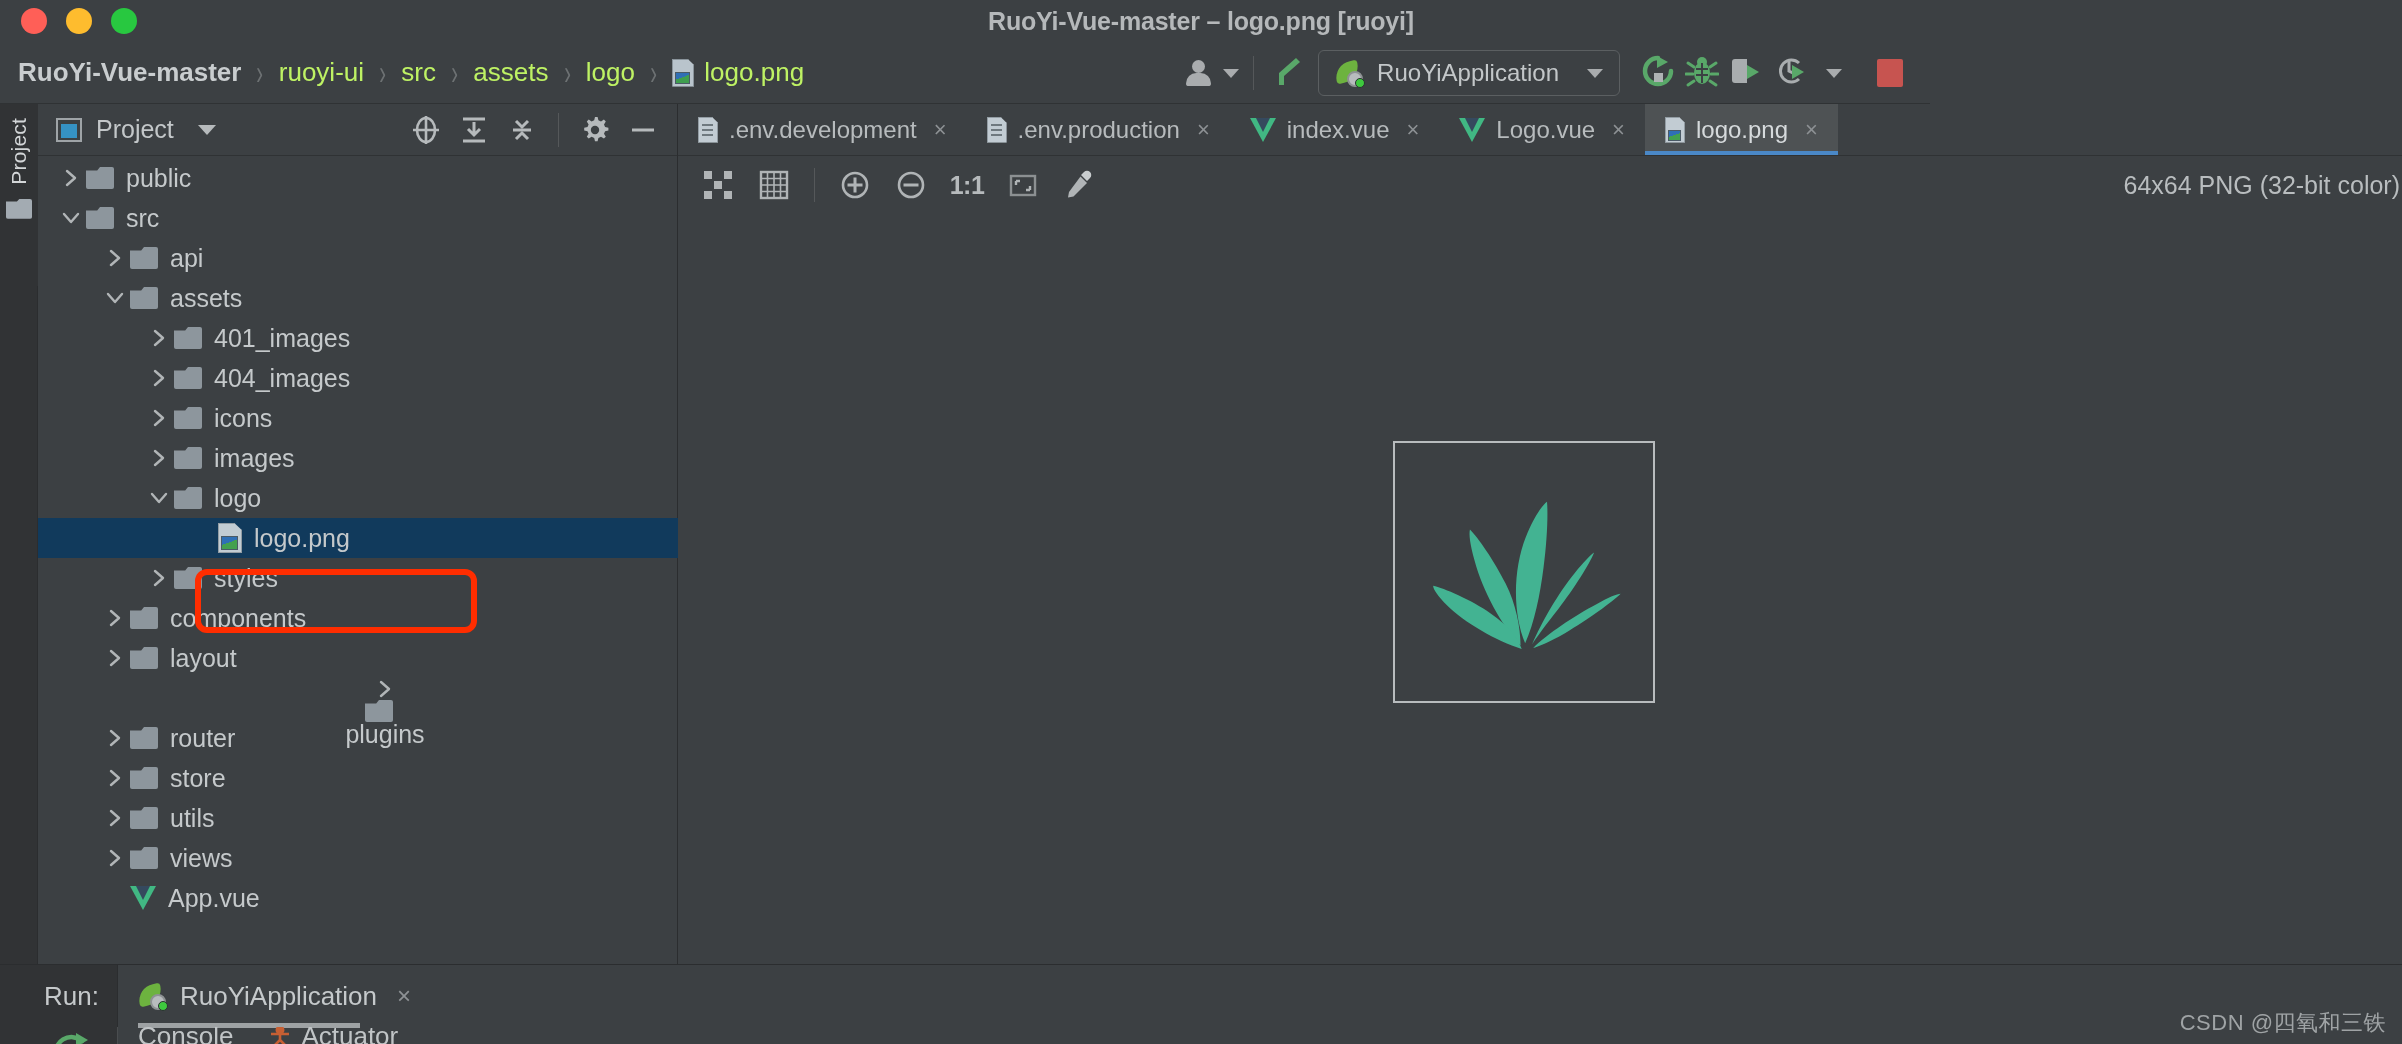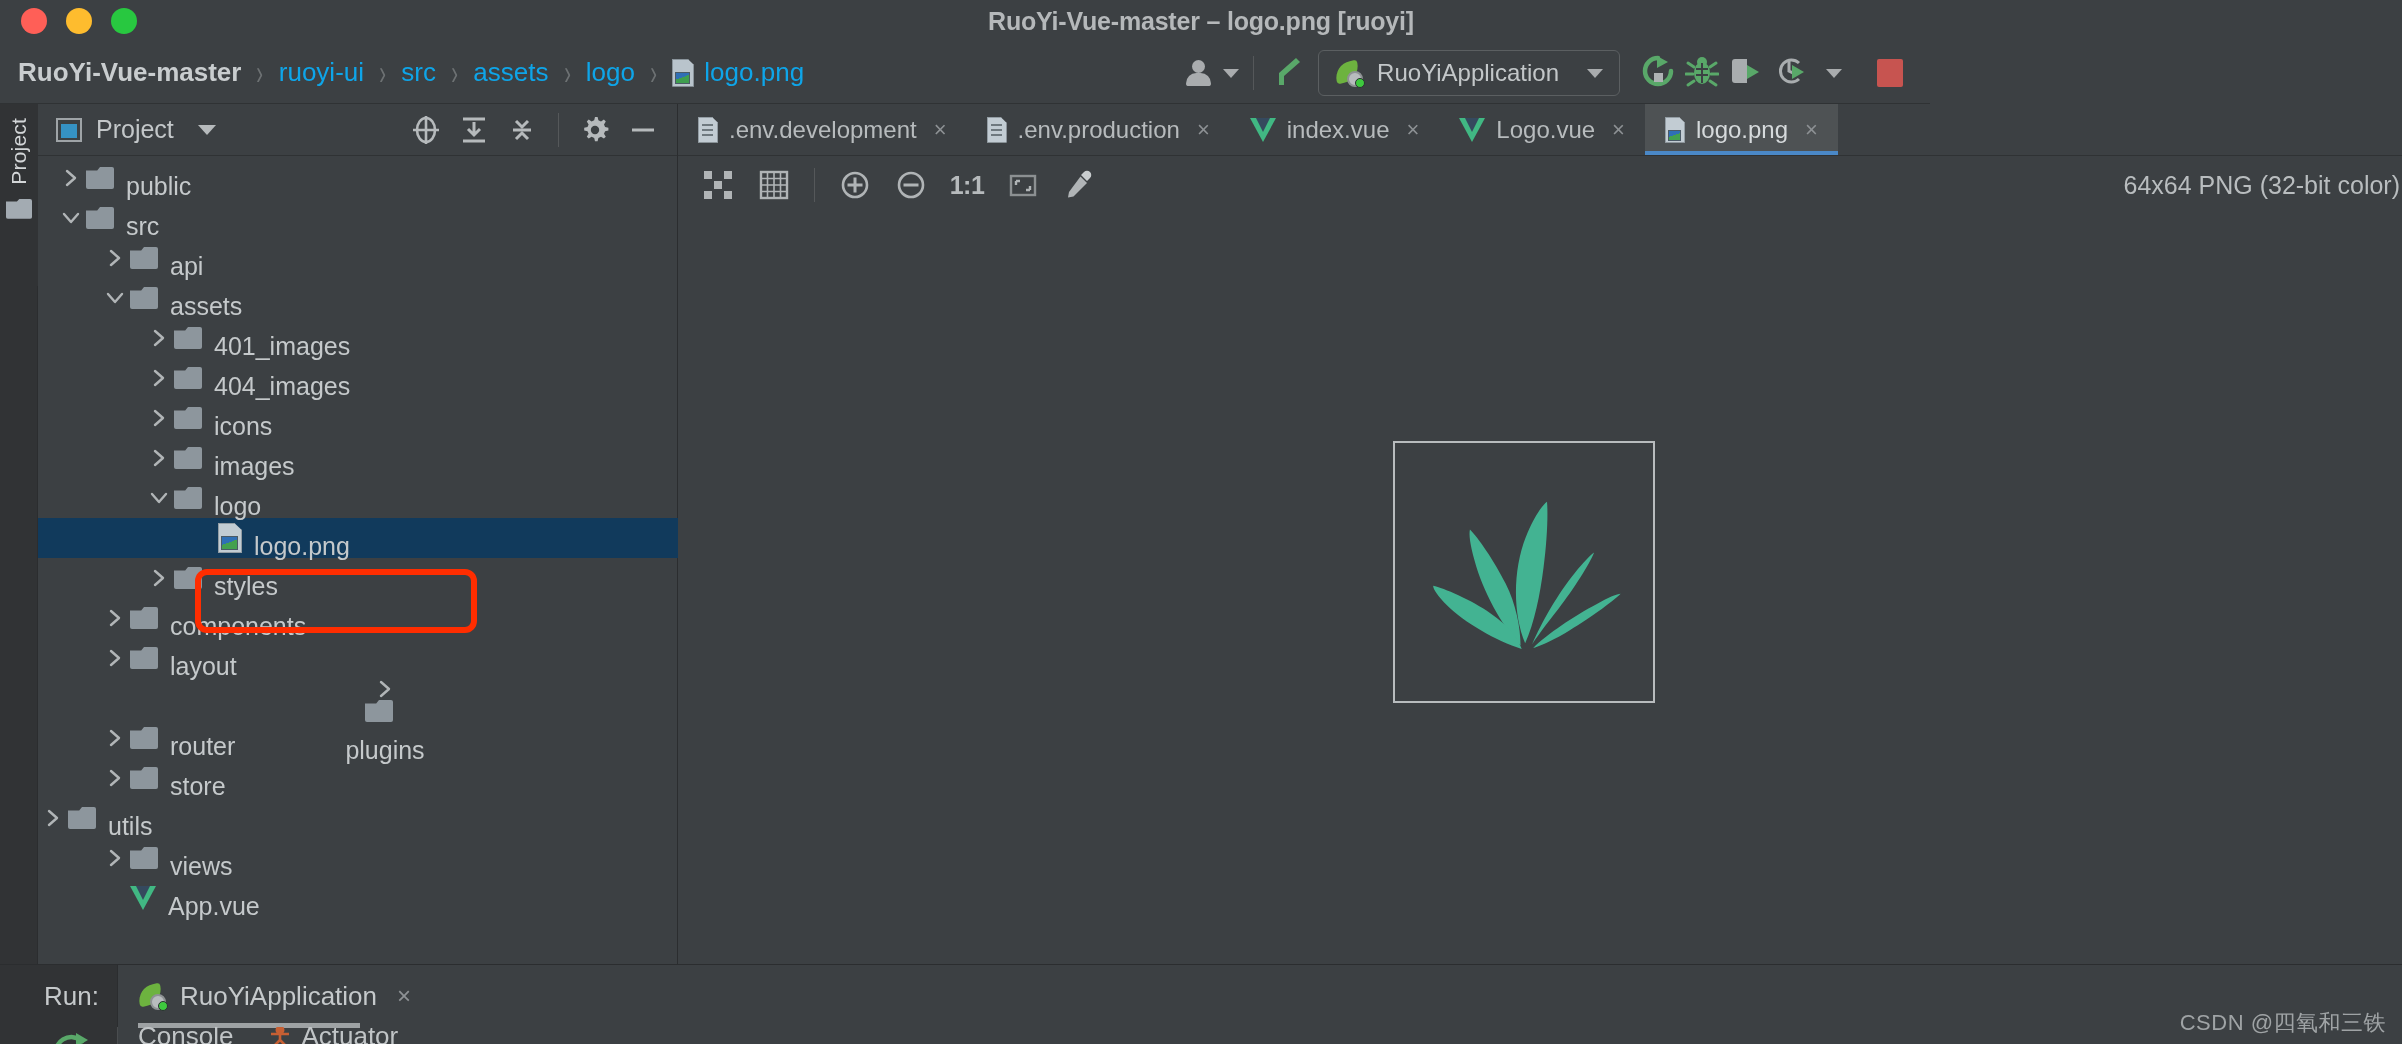--- a/index.html
+++ b/index.html
@@ -37,21 +37,21 @@
 
   
   .navbar {
     position: absolute; left: 0; top: 42px; width: 1930px; height: 62px;
     background: #3c4043;
     display: flex; align-items: center;
     border-bottom: 1px solid #2f3234;
   }
   .crumbs { display: flex; align-items: center; margin-left: 18px; }
   .crumb {
-    font-size: 26px; color: #0ea5e9; white-space: nowrap;
+    font-size: 26px; color: #bef264; white-space: nowrap;
     display: flex; align-items: center; gap: 10px;
   }
   .crumb.first { font-weight: bold; color: #c9cdcf; }
   .crumb-sep {
     color: #6d7173; font-size: 28px; margin: 0 14px; font-weight: 300;
     transform: scaleX(0.72) scaleY(1.25);
   }
   .png-mini { width: 22px; height: 28px; position: relative; flex: none; }
   .png-mini .sheet {
     position: absolute; inset: 0; background: #b9c4cc;
@@ -193,21 +193,21 @@
   .png-ico { width: 24px; height: 30px; position: relative; flex:none; margin-right: 12px; }
   .png-ico .sheet {
     position: absolute; inset: 0; background: #c2ccd3; border: 1.5px solid #939da4;
     clip-path: polygon(0 0, 68% 0, 100% 24%, 100% 100%, 0 100%);
   }
   .png-ico .pic {
     position: absolute; left: 3px; bottom: 3px; width: 17px; height: 14px;
     background: linear-gradient(160deg,#2f6fb5 0 46%, #43a04f 46% 100%);
     border: 1px solid #4a5a66;
   }
-  .tlabel { line-height: 1; margin-top: 16px; }
+  .tlabel { line-height: 1; }
 
   
   .annot {
     position: absolute; border: 6px solid #ff2d00; border-radius: 12px;
     pointer-events: none;
   }
 
   
   .editor {
     position: absolute; left: 678px; top: 0; right: 0; height: 860px;
@@ -625,21 +625,21 @@
           </div>
           <div class="trow" style="padding-left: 62px;">
             <span class="chev">
               <svg width="20" height="22" viewBox="0 0 20 22">
                 <path d="M6 4 L14 11 L6 18" stroke="#b1b5b7" stroke-width="2.4" fill="none" stroke-linecap="round" stroke-linejoin="round"></path>
               </svg>
             </span>
             <span class="tfolder"></span>
             <span class="tlabel">store</span>
           </div>
-          <div class="trow" style="">
+          <div class="trow" style="padding-left: 62px;">
             <span class="chev">
               <svg width="20" height="22" viewBox="0 0 20 22">
                 <path d="M6 4 L14 11 L6 18" stroke="#b1b5b7" stroke-width="2.4" fill="none" stroke-linecap="round" stroke-linejoin="round"></path>
               </svg>
             </span>
             <span class="tfolder"></span>
             <span class="tlabel">utils</span>
           </div>
           <div class="trow" style="padding-left: 62px;">
             <span class="chev">

